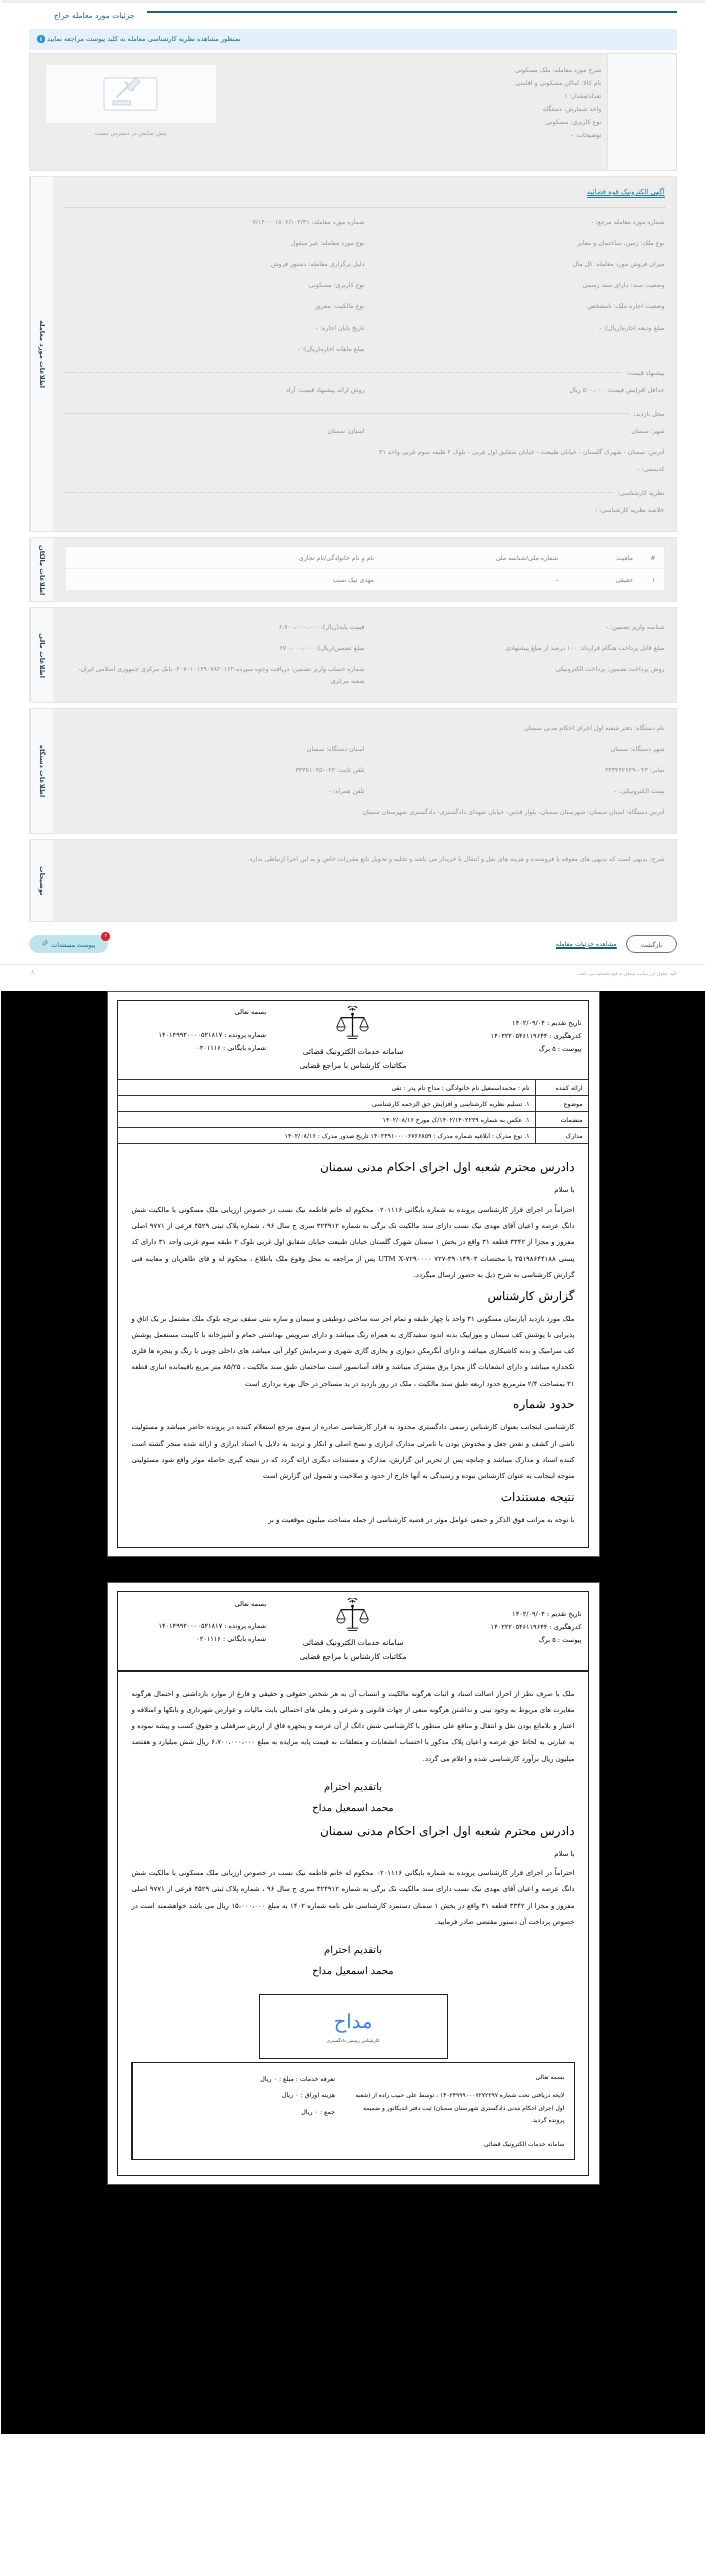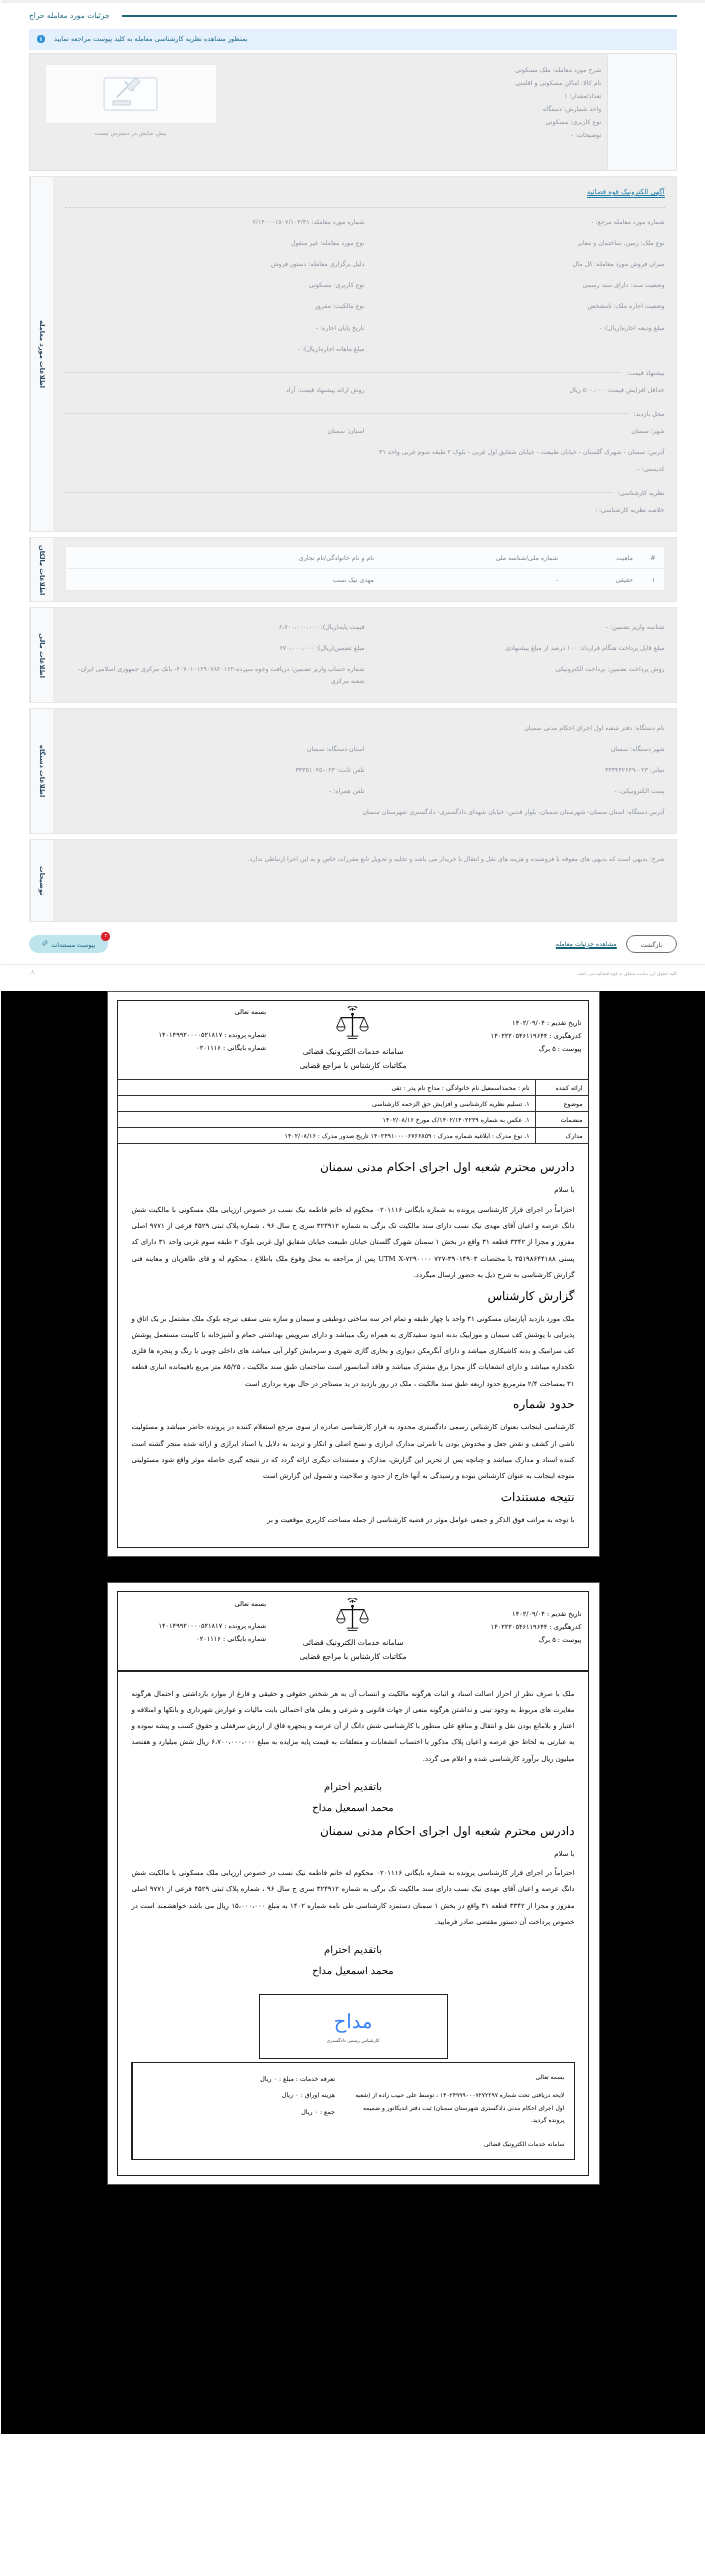--- a/index.html
+++ b/index.html
@@ -9,30 +9,30 @@
     background:#ffffff;
     font-family:"DejaVu Sans", sans-serif;
     color:#2e3a45;
     direction:rtl;
   }
   .topstrip { height:3.4px; background:#efefef; width:100%; }
 
   
   .app { padding:0 29px 0 29px; background:#fff; }
   .page-title-row {
-    display:flex; align-items:center; gap:12px; padding:8px 0 3.4px 0;
-    flex-direction:row-reverse; justify-content:flex-start;
+    display:flex; align-items:flex-start; gap:12px; padding:8px 0 3.4px 0;
+    flex-direction:row-reverse; justify-content:flex-start;margin-left:25px;
   }
   .page-title-row .ttl { color:#1f6b7d; font-size:7.5px; white-space:nowrap; }
   .page-title-row .rule { flex:1; height:1.7px; background:#1d6577; }
 
   .alert-info {
     background:#e4f0fb; color:#1f6b8a; font-size:6.6px;
     padding:6.3px 8px; margin:5.2px 0 3.4px 0; display:flex;
-    align-items:center; gap:9px; flex-direction:row-reverse;
+    align-items:center; gap:2px; flex-direction:row-reverse;
     justify-content:flex-start; border-radius:1.1px;
   }
   .ico-circle {
     width:8px;height:8px;border-radius:50%;background:#2d8fd5;color:#fff;
     font-size:5.7px; line-height:8px; text-align:center; flex:0 0 auto;
     font-weight:bold;
   }
 
   
   .media-block {
@@ -421,21 +421,21 @@
 
     <div class="doc-body">
       <h3>دادرس محترم شعبه اول اجرای احکام مدنی سمنان</h3>
       <p style="text-align:right">با سلام</p>
       <p>احتراماً در اجرای قرار کارشناسی پرونده به شماره بایگانی ۰۲۰۱۱۱۶ محکوم له خانم فاطمه نیک نسب در خصوص ارزیابی ملک مسکونی با مالکیت شش دانگ عرصه و اعیان آقای مهدی نیک نسب دارای سند مالکیت تک برگی به شماره ۳۲۴۹۱۲ سری ج سال ۹۶ ، شماره پلاک ثبتی ۴۵۲۹ فرعی از ۹۷۷۱ اصلی مفروز و مجزا از ۳۳۴۲ قطعه ۳۱ واقع در بخش ۱ سمنان شهرک گلستان خیابان طبیعت خیابان شقایق اول غربی بلوک ۲ طبقه سوم غربی واحد ۳۱ دارای کد پستی ۳۵۱۹۸۶۴۴۱۸۸ با مختصات UTM X-۷۲۹۰۰۰۰ ۷۲۷-۳۹۰۱۴۹۰۳ پس از مراجعه به محل وقوع ملک باطلاع ، محکوم له و قای طاهریان و معاینه فنی گزارش کارشناسی به شرح ذیل به حضور ارسال میگردد.</p>
       <h3>گزارش کارشناس</h3>
       <p>ملک مورد بازدید آپارتمان مسکونی ۳۱ واحد با چهار طبقه و تمام اجر سه ساختی دوطبقی و سیمان و سازه بتنی سقف تیرچه بلوک ملک مشتمل بر یک اتاق و پذیرایی با پوشش کف سیمان و موزاییک بدنه اندود سفیدکاری به همراه رنگ میباشد و دارای سرویس بهداشتی حمام و آشپزخانه با کابینت مستعمل پوشش کف سرامیک و بدنه کاشیکاری میباشد و دارای آبگرمکن دیواری و بخاری گازی شهری و سرمایش کولر آبی میباشد های داخلی چوبی با رنگ و پنجره ها فلزی تکجداره میباشد و دارای انشعابات گاز مجزا برق مشترک میباشد و فاقد آسانسور است ساختمان طبق سند مالکیت ، ۸۵/۲۵ متر مربع باقیمانده انباری قطعه ۳۱ بمساحت ۲/۴ مترمربع حدود اربعه طبق سند مالکیت ، ملک در روز بازدید در ید مستاجر در حال بهره برداری است</p>
       <h3>حدود شماره</h3>
       <p>کارشناسی اینجانب بعنوان کارشناس رسمی دادگستری محدود به قرار کارشناسی صادره از سوی مرجع استعلام کننده در پرونده حاضر میباشد و مسئولیت ناشی از کشف و نقض جعل و مخدوش بودن یا نامرئی مدارک ابرازی و نسخ اصلی و انکار و تردید به دلایل یا اسناد ابرازی و ارائه شده منجر گشته است کننده اسناد و مدارک میباشد و چنانچه پس از تحریر این گزارش، مدارک و مستندات دیگری ارائه گردد که در نتیجه گیری حاصله موثر واقع شود مسئولیتی متوجه اینجانب به عنوان کارشناس نبوده و رسیدگی به آنها خارج از حدود و صلاحیت و شمول این گزارش است</p>
       <h3>نتیجه مستندات</h3>
-      <p>با توجه به مراتب فوق الذکر و جمعی عوامل موثر در قضیه کارشناسی از جمله مساحت کاربری موقعیت و بر</p>
+      <p>با توجه به مراتب فوق الذکر و جمعی عوامل موثر در قضیه کارشناسی از جمله مساحت میلیون موقعیت و بر</p>
     </div>
   </div>
 
   <div class="doc-sep"></div>
 
   <div class="doc-page">
     <div class="doc-head">
       <div class="dh-col dh-right">
         <div>بسمه تعالی</div>
         <div style="margin-top:9.2px">

